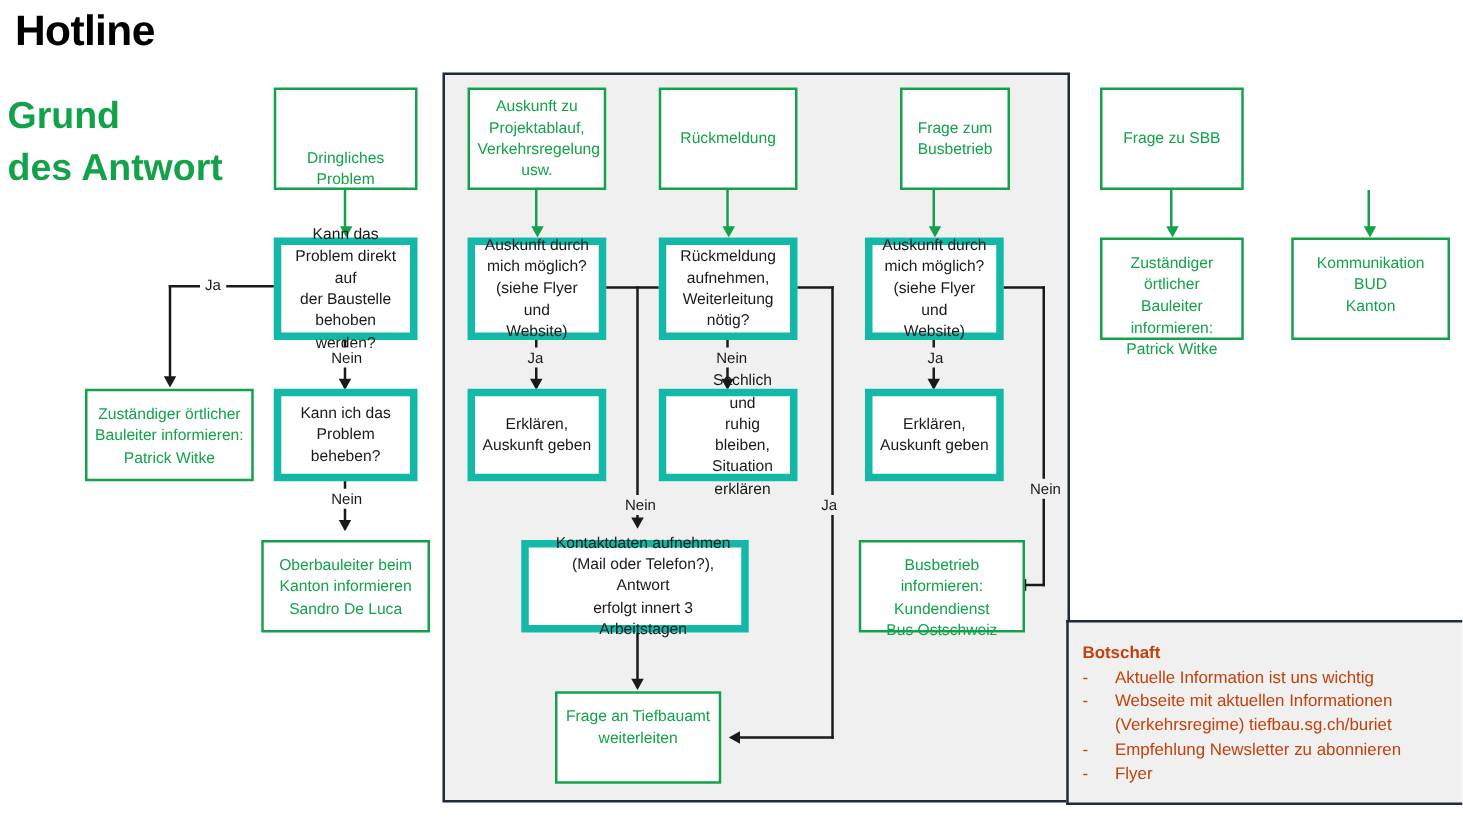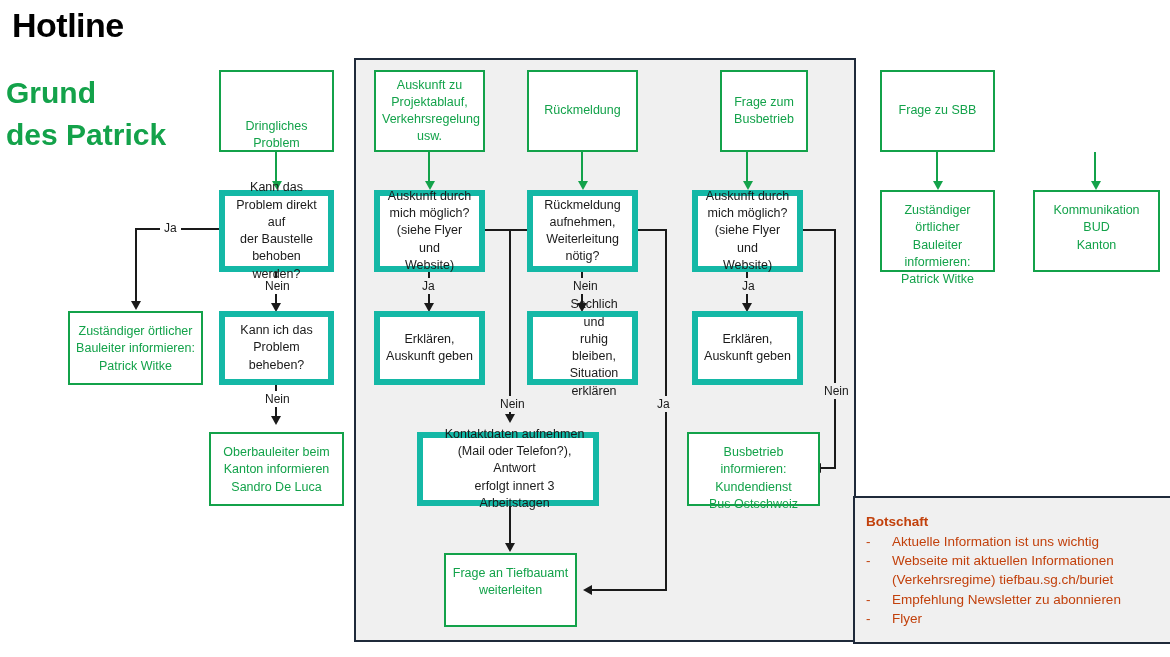--- a/index.html
+++ b/index.html
@@ -134,21 +134,21 @@
   .botschaft .txt { flex: 1; }
 </style>
 </head>
 <body>
 
 <div id="canvas">
 
   <div class="title-hotline">Hotline</div>
   <div class="title-grund">
     <span>Grund</span>
-    <span class="l2">des Patrick</span>
+    <span class="l2">des Antwort</span>
   </div>
 
   <div class="panel-main"></div>
   <div class="panel-botschaft"></div>
 
   <div class="box green" style="left:219px;top:70px;width:115px;height:82px;">
     <span class="inner" style="white-space:pre-line;margin-top:48px;">Dringliches
 Problem</span>
   </div>
 

